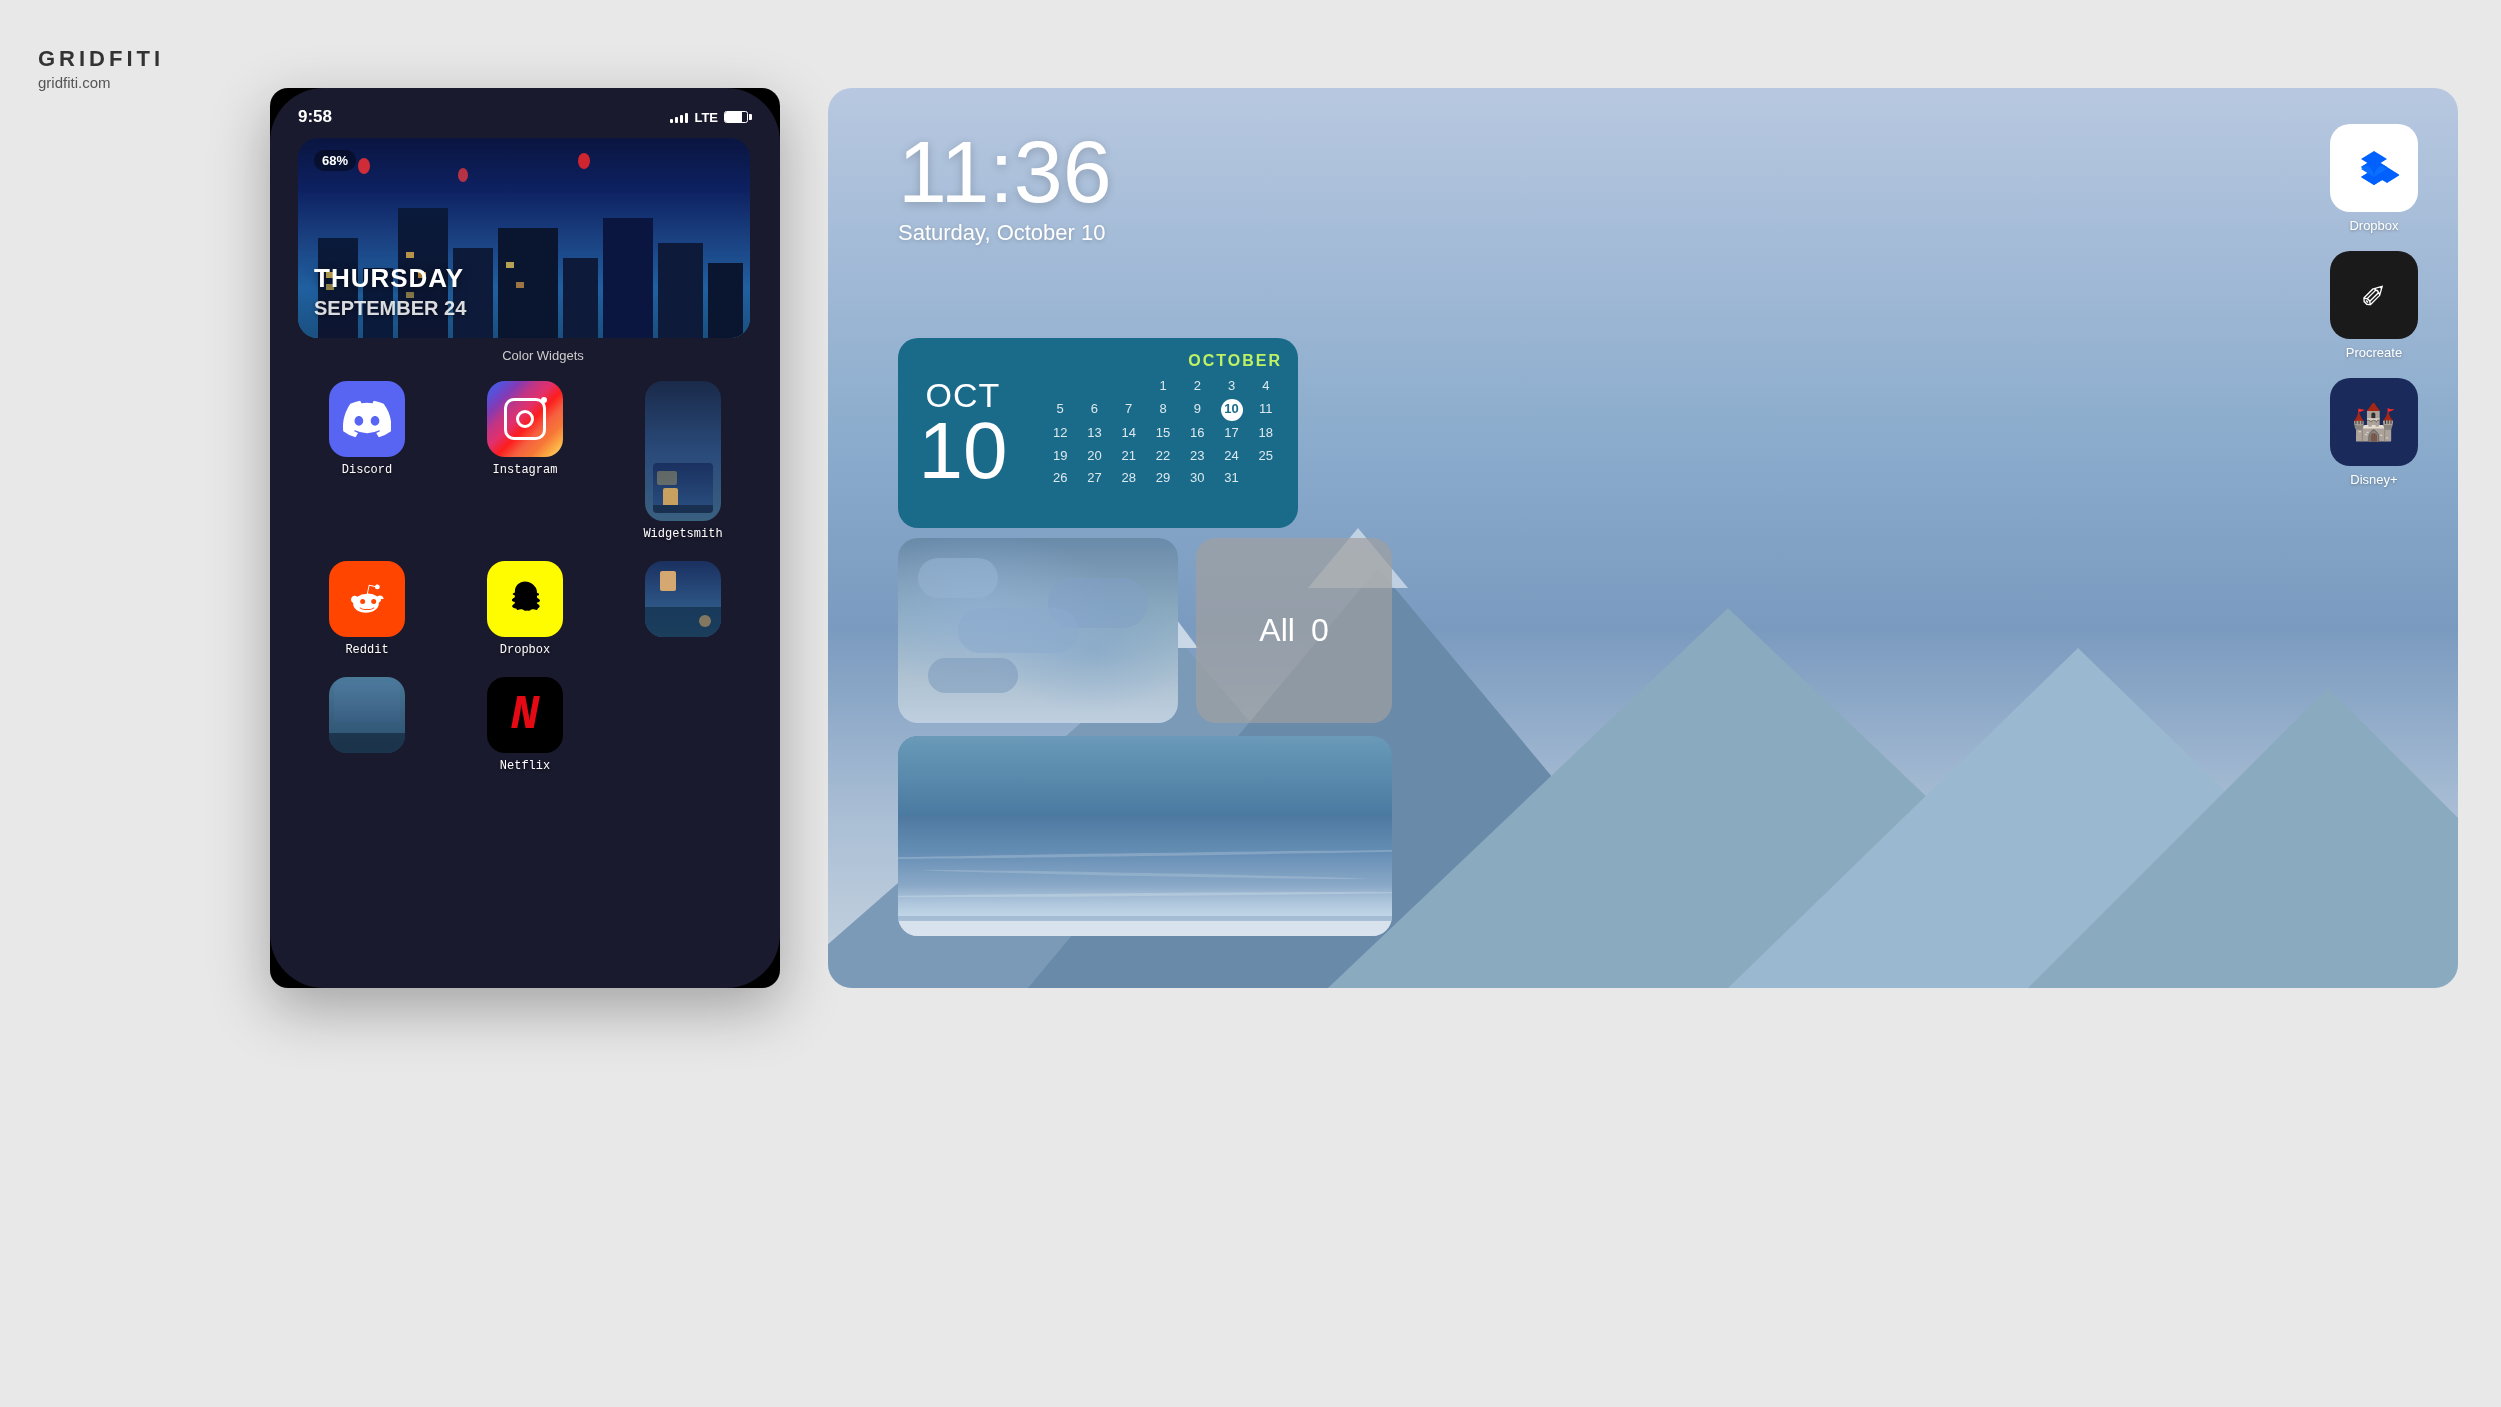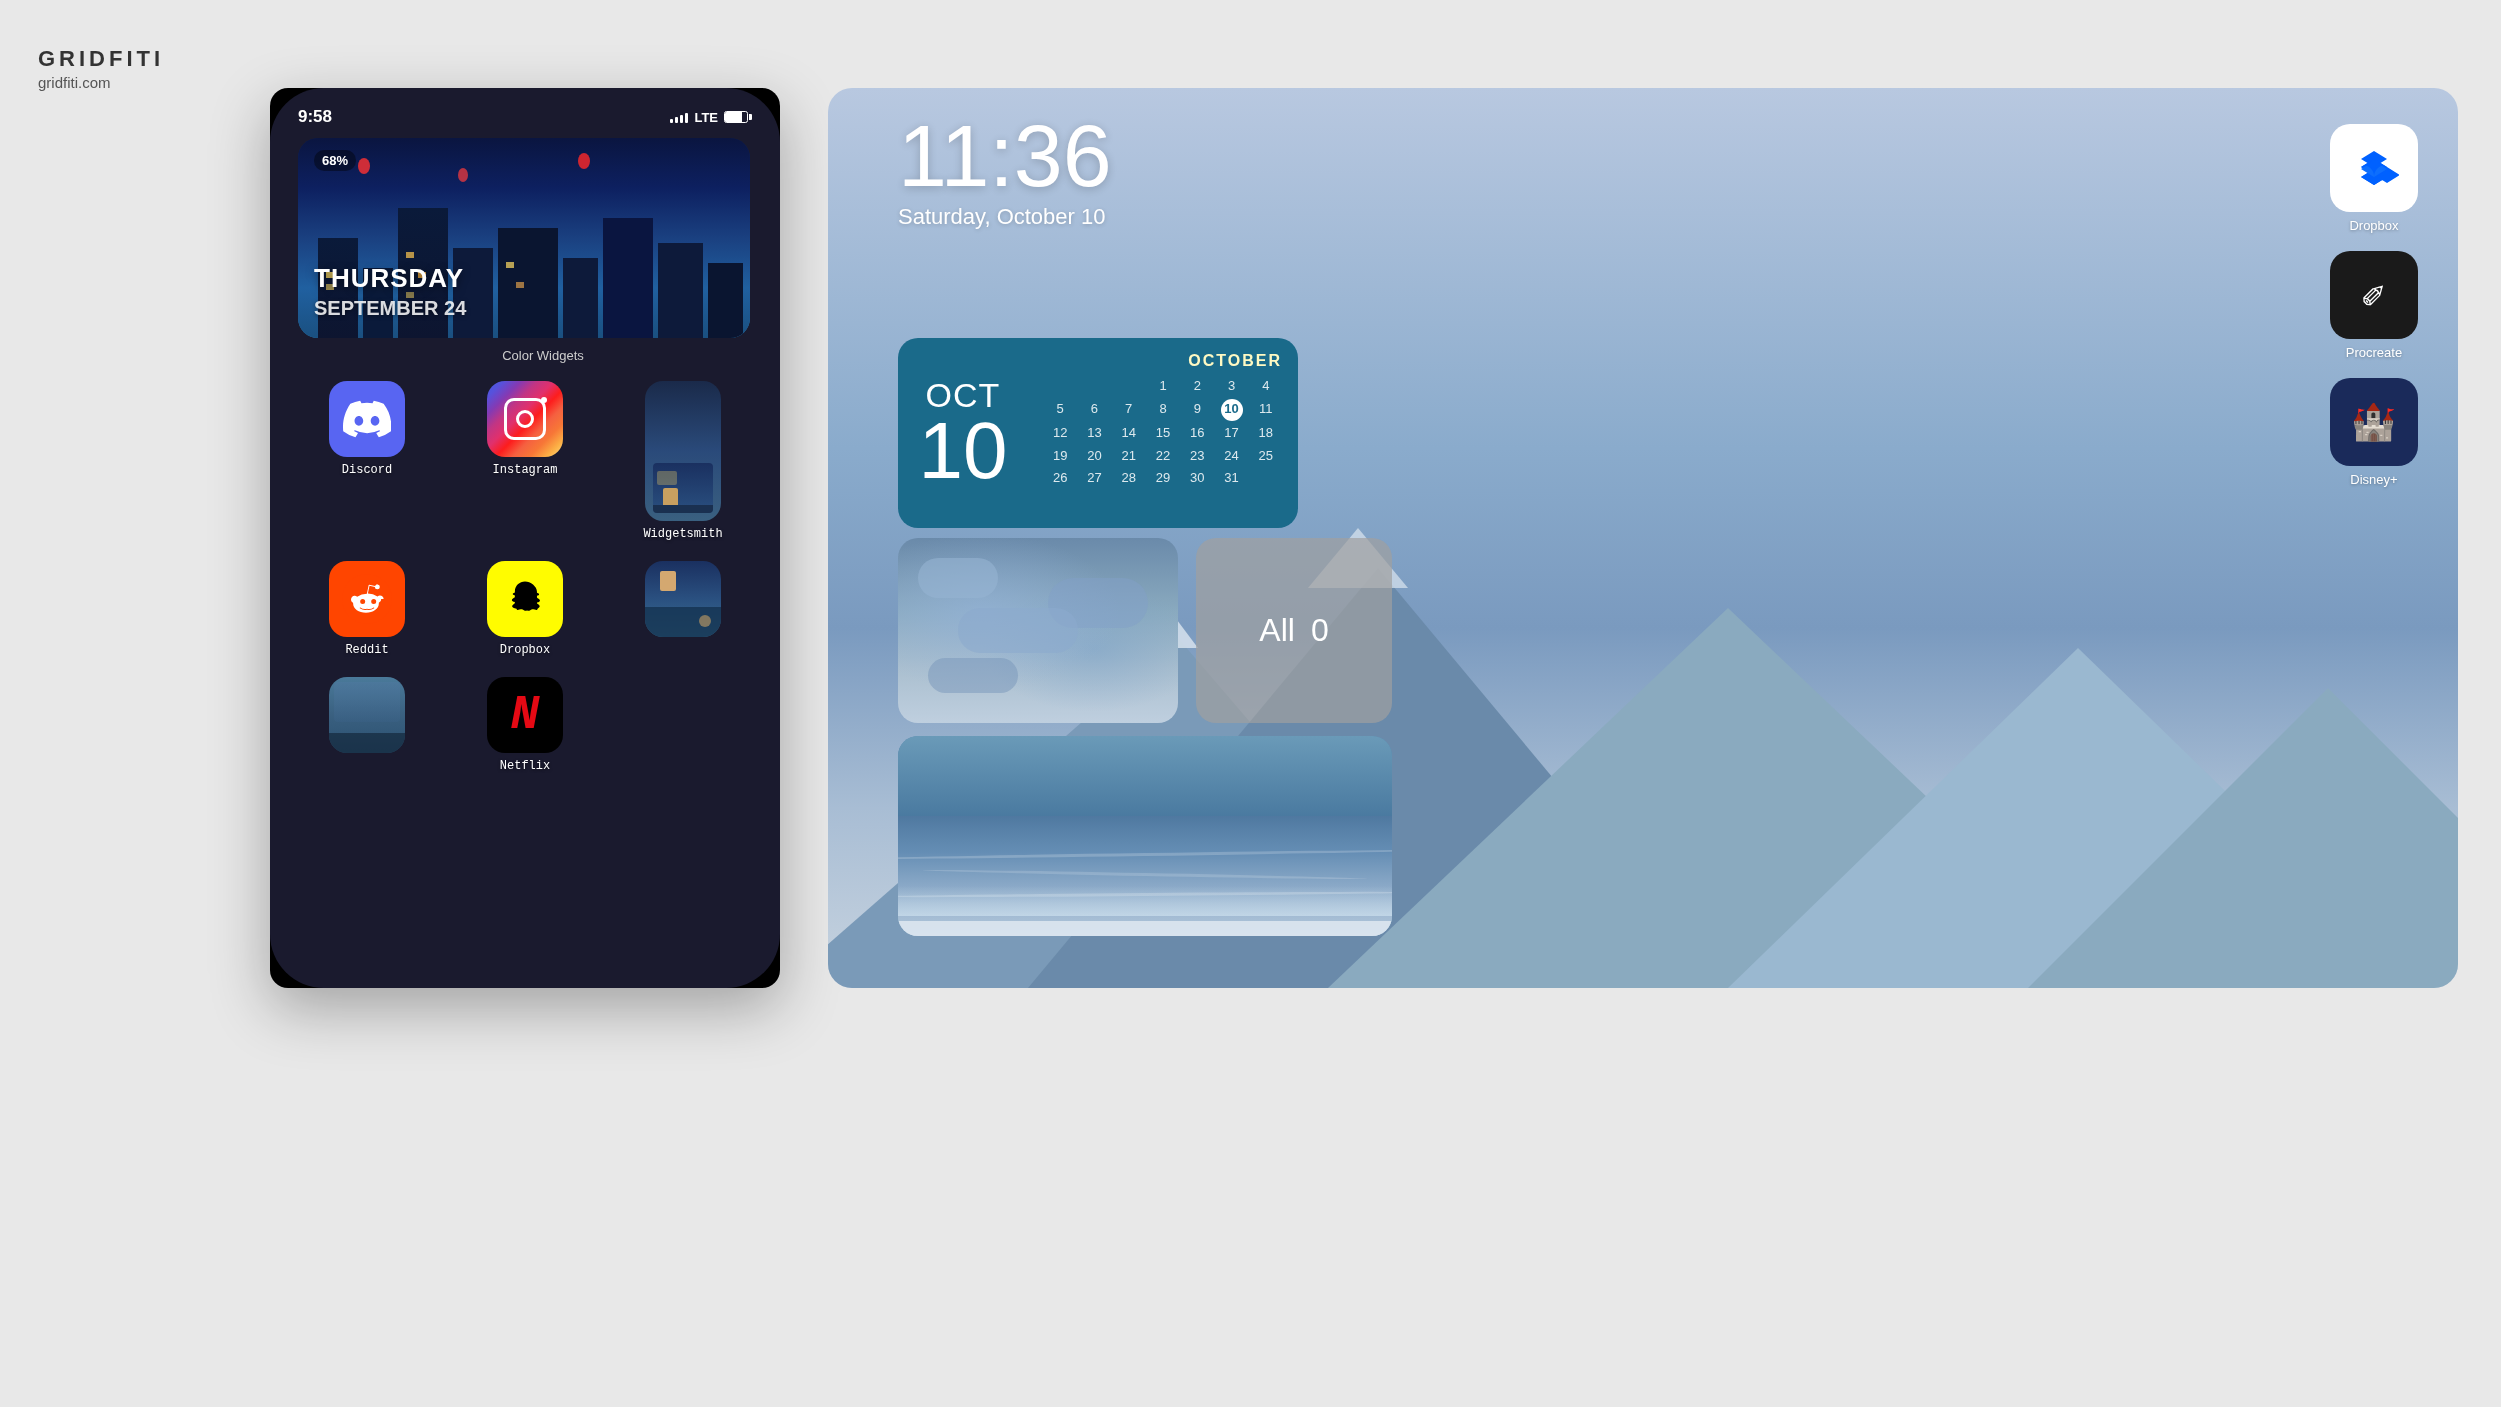--- a/index.html
+++ b/index.html
@@ -267,21 +267,21 @@
       width: 1630px;
       height: 900px;
       background: linear-gradient(180deg, #b8c8e0 0%, #8aabcc 40%, #7a9abf 60%, #a8bdd4 80%, #c8d4e0 100%);
       border-radius: 24px;
       overflow: hidden;
     }
 
     
     .ios-time {
       position: absolute;
-      top: 24px;
+      top: 40px;
       left: 70px;
       color: #fff;
     }
     .ios-time-number {
       font-size: 88px;
       font-weight: 300;
       line-height: 1;
       text-shadow: 0 2px 10px rgba(0,0,0,0.2);
     }
     .ios-time-date {
@@ -358,21 +358,21 @@
       font-size: 80px;
       font-weight: 200;
       line-height: 1;
       margin-top: -4px;
     }
     .cal-right {
       flex: 1;
       padding: 14px 16px;
     }
     .cal-month-full {
-      color: #fef9c3;
+      color: #bef264;
       font-size: 16px;
       font-weight: 600;
       letter-spacing: 2px;
       text-align: right;
       margin-bottom: 6px;
     }
     .cal-grid {
       display: grid;
       grid-template-columns: repeat(7, 1fr);
       gap: 2px;

